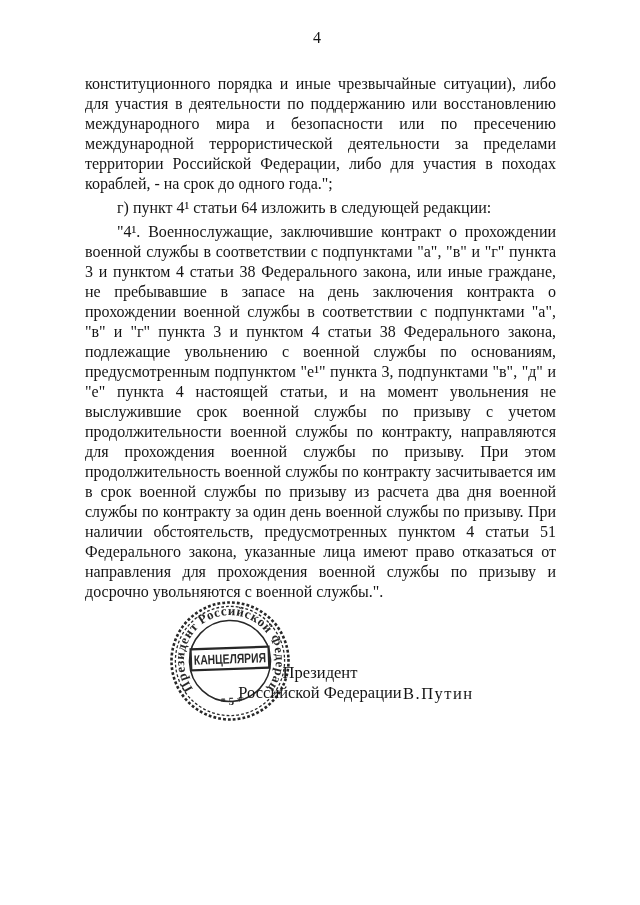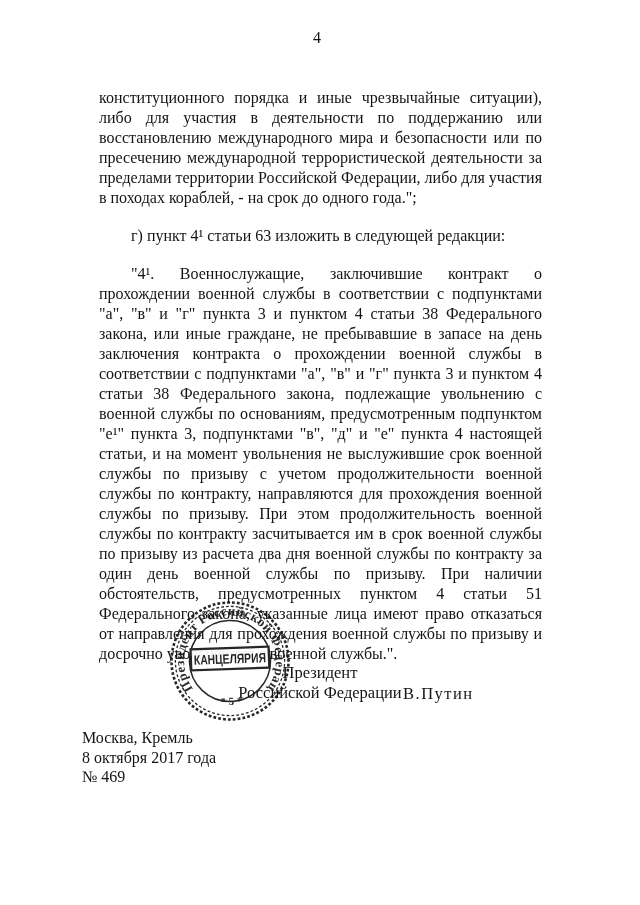--- a/index.html
+++ b/index.html
@@ -8,21 +8,21 @@
     font-family:"Liberation Serif", serif; color:#141414; overflow:hidden;
   }
   .page-number {
     position:absolute; top:29px; left:0; width:634px; text-align:center;
     font-size:16px;
   }
   .body-text {
     position:absolute; left:81px; top:70px; width:479px;
     font-size:16px; line-height:20px; text-align:justify;
   }
-  .body-text p { margin:18px; text-indent:32px; }
+  .body-text p { margin:4px; text-indent:32px; }
   .body-text p.no-indent { text-indent:0; }
 
   .sig-title {
     position:absolute; left:237px; top:663px; width:166px;
     text-align:center; font-size:16.5px; line-height:20px; white-space:nowrap;
   }
   .sig-name {
     position:absolute; left:403px; top:684px; font-size:16.5px; letter-spacing:1.5px;
   }
   .issuance {
@@ -46,35 +46,30 @@
 </style>
 </head>
 <body>
 
 <div class="page">
 
   <div class="page-number">4</div>
 
   <div class="body-text">
     <p class="no-indent">конституционного порядка и иные чрезвычайные ситуации), либо для участия в деятельности по поддержанию или восстановлению международного мира и безопасности или по пресечению международной террористической деятельности за пределами территории Российской Федерации, либо для участия в походах кораблей, - на срок до одного года.";</p>
-    <p>г) пункт 4¹ статьи 63 изложить в следующей редакции:</p>
+    <p>г) пункт 4¹ статьи 64 изложить в следующей редакции:</p>
     <p>"4¹. Военнослужащие, заключившие контракт о прохождении военной службы в соответствии с подпунктами "а", "в" и "г" пункта 3 и пунктом 4 статьи 38 Федерального закона, или иные граждане, не пребывавшие в запасе на день заключения контракта о прохождении военной службы в соответствии с подпунктами "а", "в" и "г" пункта 3 и пунктом 4 статьи 38 Федерального закона, подлежащие увольнению с военной службы по основаниям, предусмотренным подпунктом "е¹" пункта 3, подпунктами "в", "д" и "е" пункта 4 настоящей статьи, и на момент увольнения не выслужившие срок военной службы по призыву с учетом продолжительности военной службы по контракту, направляются для прохождения военной службы по призыву. При этом продолжительность военной службы по контракту засчитывается им в срок военной службы по призыву из расчета два дня военной службы по контракту за один день военной службы по призыву. При наличии обстоятельств, предусмотренных пунктом 4 статьи 51 Федерального закона, указанные лица имеют право отказаться от направления для прохождения военной службы по призыву и досрочно увольняются с военной службы.".</p>
   </div>
 
   <div class="sig-title">
     <div>Президент</div>
     <div>Российской Федерации</div>
   </div>
   <div class="sig-name">В.Путин</div>
 
-  <div class="issuance">
-    <div>Москва, Кремль</div>
-    <div>8 октября 2017 года</div>
-    <div>№ 469</div>
-  </div>
 
   <div class="stamp">
     <svg viewBox="0 0 124 124" width="124" height="124" xmlns="http://www.w3.org/2000/svg">
       <circle class="ring-outer" cx="62" cy="62" r="58.5"></circle>
       <circle class="ring-outer2" cx="62" cy="62" r="54.6"></circle>
       <circle class="ring-inner" cx="62" cy="62" r="40.5"></circle>
       <path id="stamp-arc" d="M 24.3 88.4 A 46 46 0 1 1 99.7 88.4" fill="none"></path>
       <text class="ring-text">
         <textPath href="#stamp-arc" startOffset="0">Президент Российской Федерации</textPath>
       </text>

